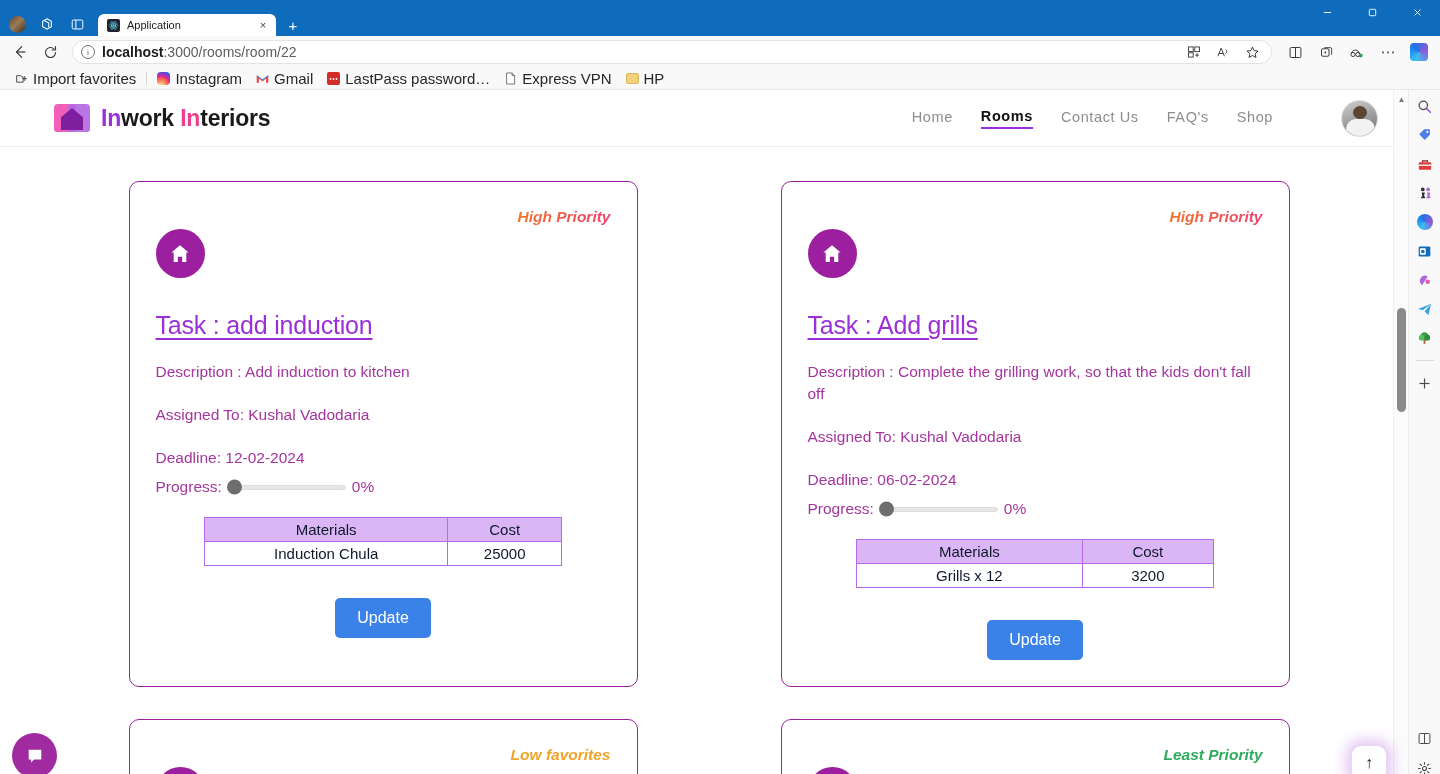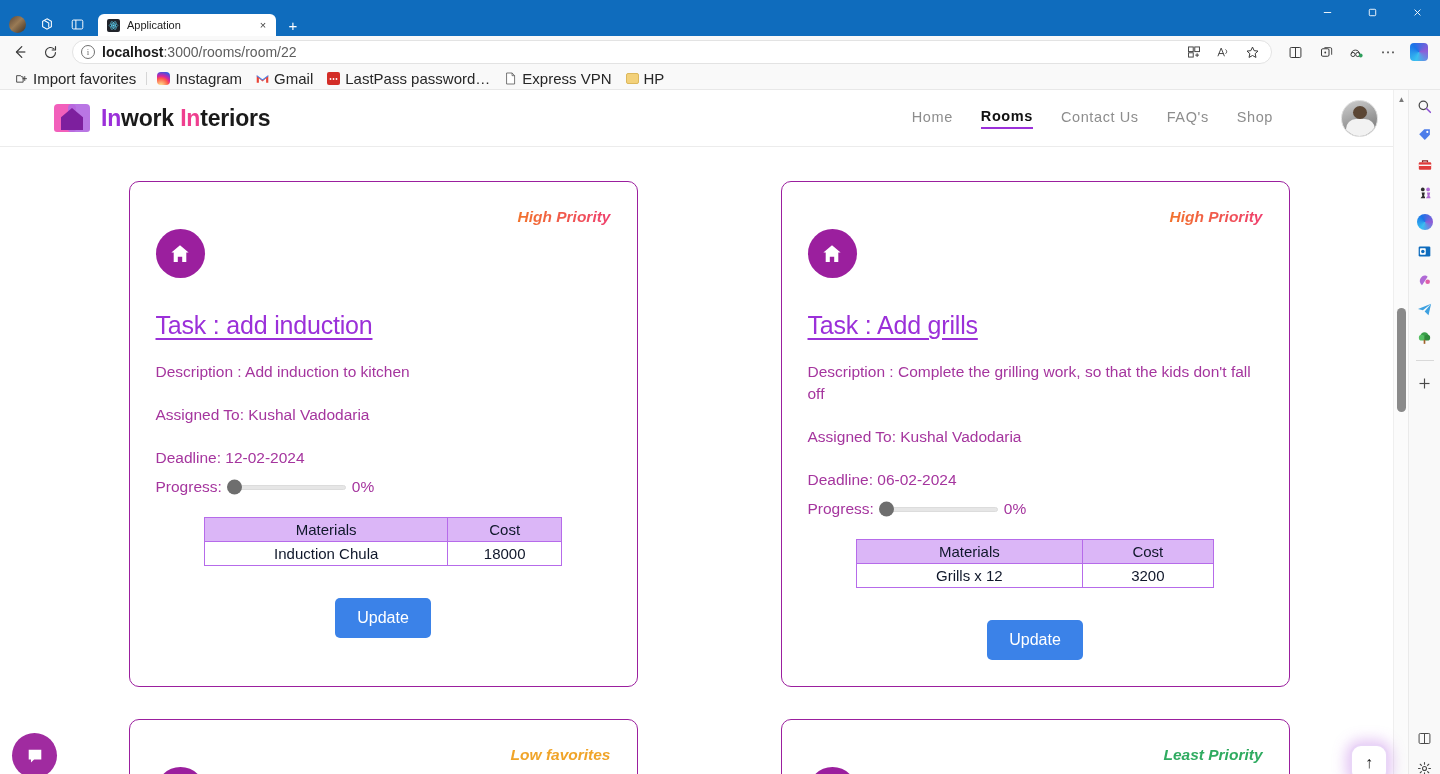--- a/index.html
+++ b/index.html
@@ -497,21 +497,21 @@
             <span class="pct">0%</span>
           </div>
           <table class="mat-table">
             <tbody>
                 <tr>
               <th>Materials</th>
               <th>Cost</th>
             </tr>
             <tr>
               <td>Induction Chula</td>
-              <td>18000</td>
+              <td>25000</td>
             </tr>
           </tbody>
             </table>
           <button class="update-btn">Update</button>
         </div>
 
         <div class="card">
           <div class="priority high">High Priority</div>
           <div class="home-badge">
             <svg width="24" height="24" viewBox="0 0 24 24">

